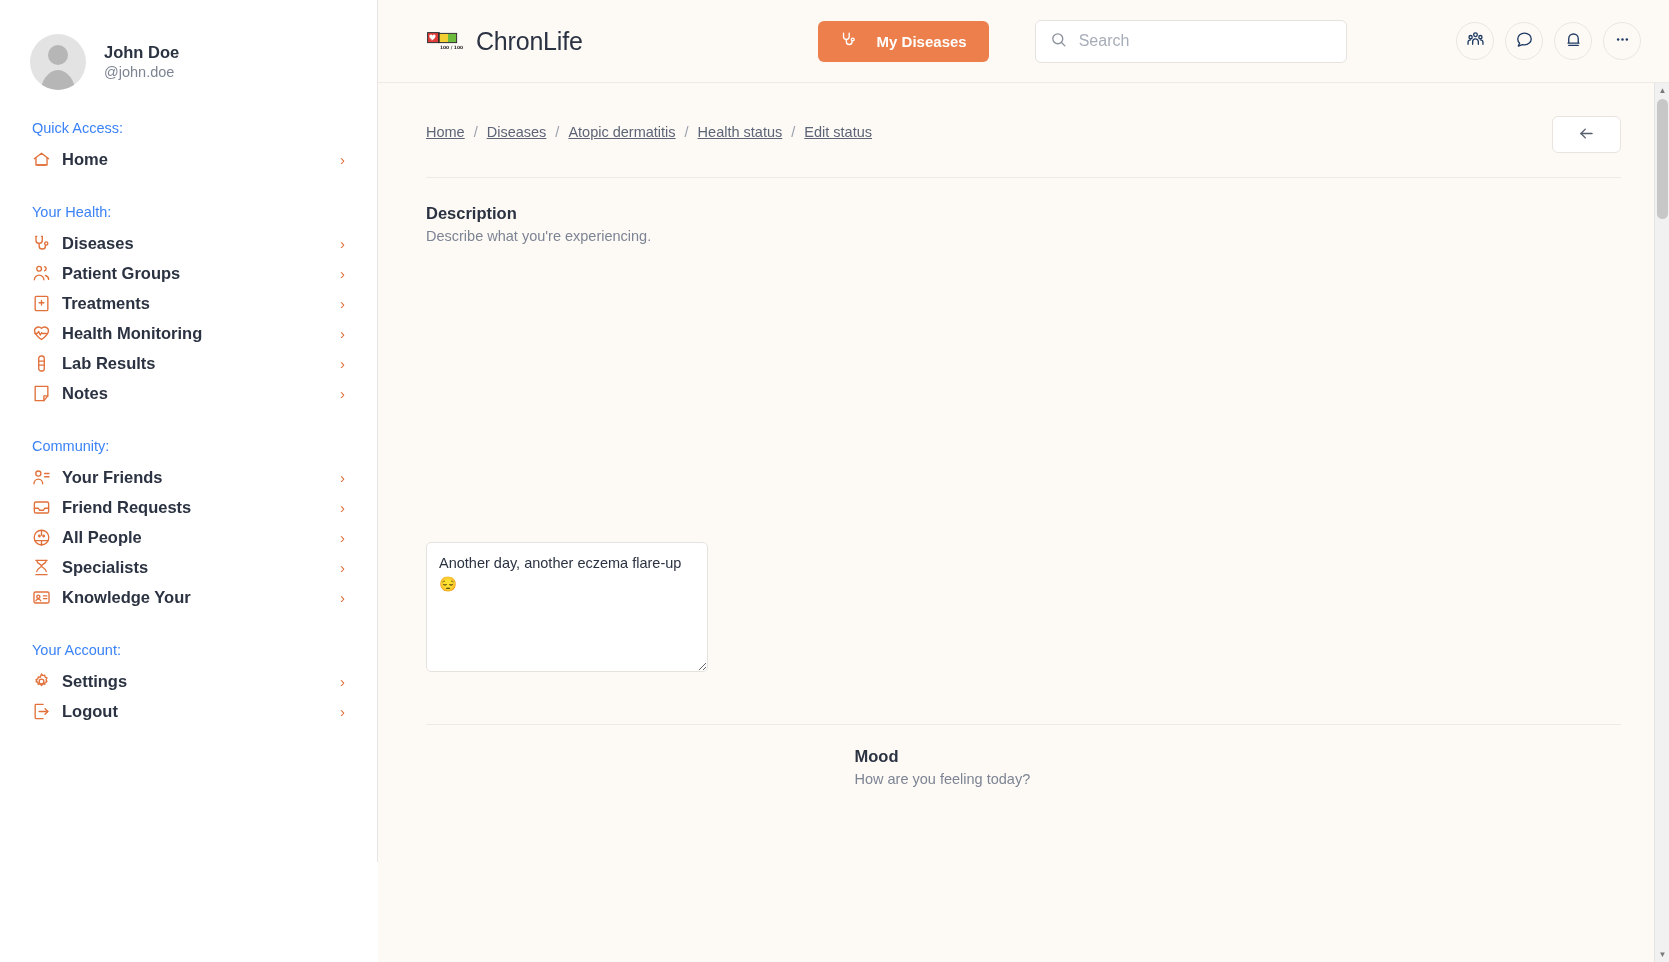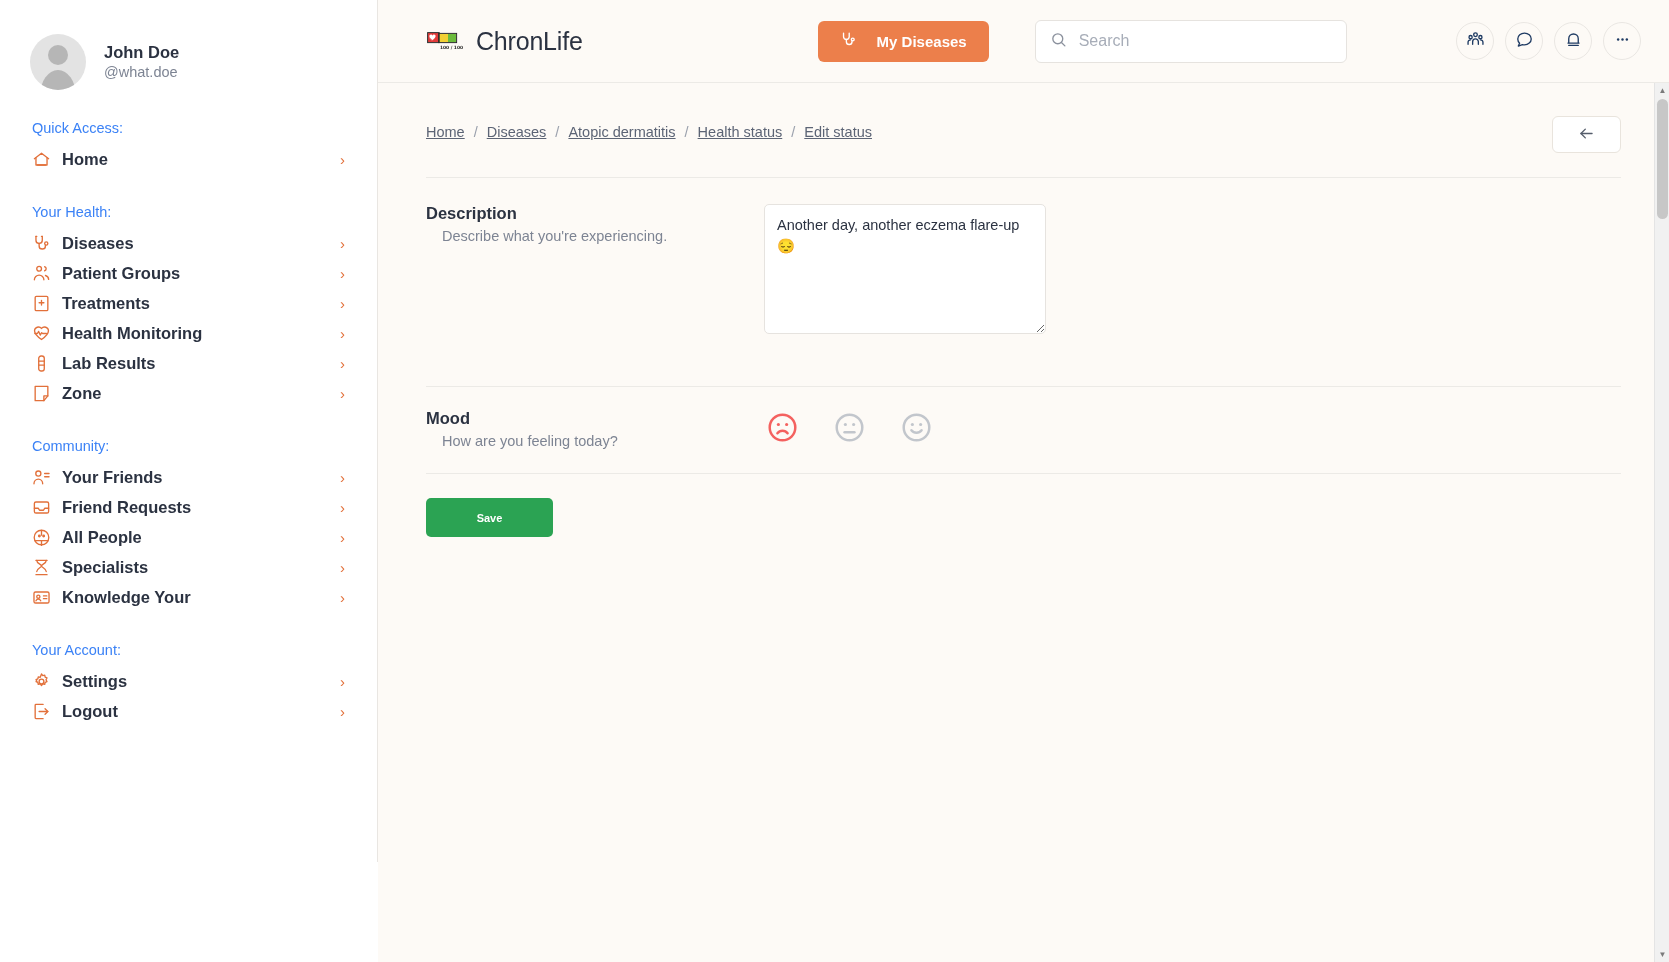--- a/index.html
+++ b/index.html
@@ -250,33 +250,33 @@
     color: #555d6b;
     margin-top: 3px;
   }
 
   .form-row {
     display: flex;
     align-items: flex-start;
     padding: 26px 0 28px 0;
     border-top: 1px solid #eceae6;
     margin-top: 24px;
+    flex-direction: column;
   }
   .form-row.first { margin-top: 24px; }
   .form-label-col { width: 338px; flex: 0 0 338px; }
   .form-label {
     font-size: 16.5px;
     font-weight: bold;
     color: #2b3241;
   }
   .form-hint {
     font-size: 14.5px;
     color: #7d8493;
     margin-top: 5px;
-    margin-left: 16px;
   }
   .textarea {
     width: 282px;
     height: 130px;
     border: 1px solid #e6e3df;
     border-radius: 5px;
     background: #ffffff;
     padding: 10px 12px;
     font-size: 14.5px;
     font-family: "Liberation Sans", sans-serif;
@@ -345,21 +345,21 @@
 </head>
 <body>
 
 <aside class="sidebar">
   <div class="sidebar-scroll">
 
     <div class="profile">
       <div class="avatar"></div>
       <div>
         <div class="profile-name">John Doe</div>
-        <div class="profile-handle">@what.doe</div>
+        <div class="profile-handle">@john.doe</div>
       </div>
     </div>
 
     <div class="nav-group">
       <div class="nav-group-title">Quick Access:</div>
       <a class="nav-item">
         <span class="nav-icon">
           <svg width="19" height="19" viewBox="0 0 24 24" fill="none" stroke="currentColor" stroke-width="1.7" stroke-linecap="round" stroke-linejoin="round">
               <path d="M3 11l9-7 9 7"></path>
               <path d="M5 10v9h14v-9"></path>
@@ -433,21 +433,21 @@
         <span class="nav-chev">›</span>
       </a>
 
       <a class="nav-item">
         <span class="nav-icon">
           <svg width="19" height="19" viewBox="0 0 24 24" fill="none" stroke="currentColor" stroke-width="1.7" stroke-linecap="round" stroke-linejoin="round">
               <path d="M4 3h16v12l-5 6H4z"></path>
               <path d="M20 15h-5v6"></path>
             </svg>
         </span>
-        <span class="nav-label">Zone</span>
+        <span class="nav-label">Notes</span>
         <span class="nav-chev">›</span>
       </a>
     </div>
 
     <div class="nav-group">
       <div class="nav-group-title">Community:</div>
 
       <a class="nav-item">
         <span class="nav-icon">
           <svg width="19" height="19" viewBox="0 0 24 24" fill="none" stroke="currentColor" stroke-width="1.7" stroke-linecap="round" stroke-linejoin="round">

